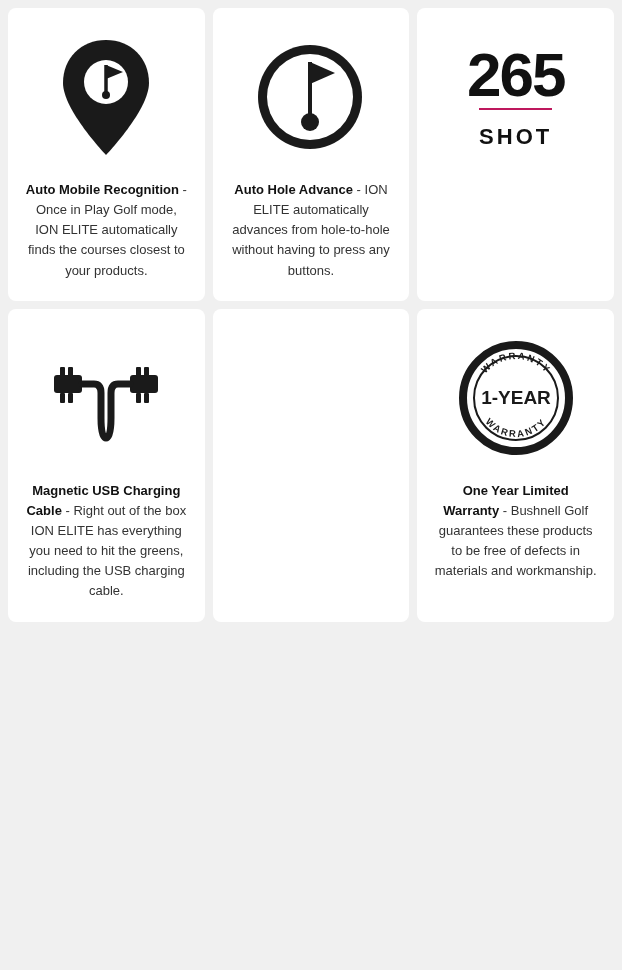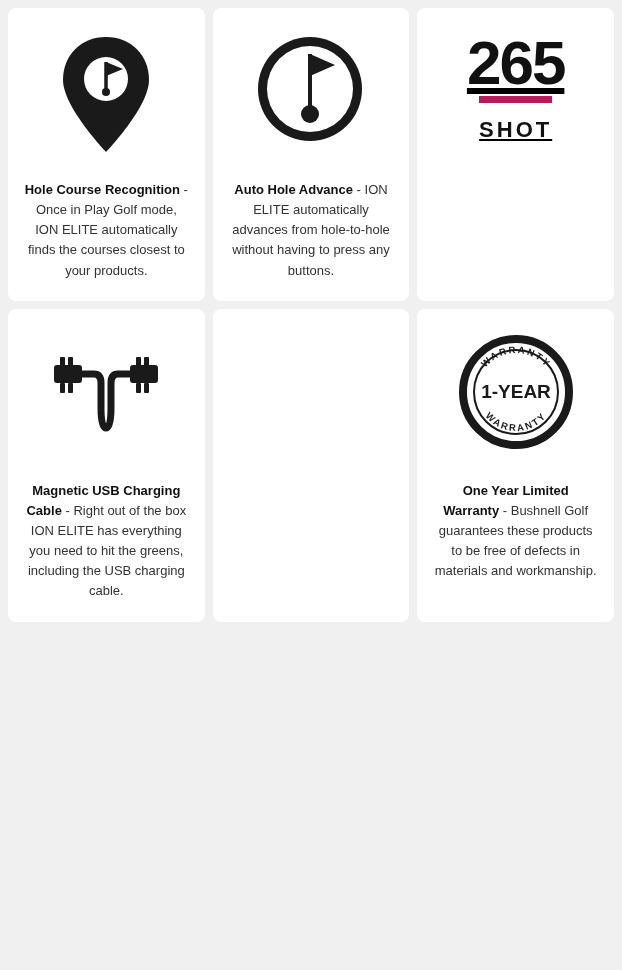--- a/index.html
+++ b/index.html
@@ -21,24 +21,23 @@
       padding: 24px 16px 20px;
       display: flex;
       flex-direction: column;
       align-items: center;
       text-align: center;
     }
     .icon-area {
       width: 130px;
       height: 130px;
       display: flex;
-      align-items: flex-start;
+      align-items: center;
       justify-content: center;
       margin-bottom: 18px;
-      text-decoration: underline;
     }
     .card-text {
       font-size: 13px;
       line-height: 1.55;
       color: #333;
     }
     .card-text strong {
       color: #111;
       font-weight: 700;
     }
@@ -53,21 +52,21 @@
       letter-spacing: -2px;
       color: #111;
       line-height: 1;
     }
     .shot-label {
       font-family: 'Arial Black', Arial, sans-serif;
       font-weight: 900;
       font-size: 22px;
       letter-spacing: 3px;
       color: #111;
-      border-top: 7px solid #be185d;
+      border-top: 2px solid #be185d;
       padding-top: 14px;
       margin-top: 2px;
     }
     .shot-container {
       display: flex;
       flex-direction: column;
       align-items: center;
     }
   </style>
 </head>
@@ -84,21 +83,21 @@
         <circle cx="55" cy="47" r="22" fill="white"></circle>
 
         <line x1="55" y1="30" x2="55" y2="58" stroke="#1a1a1a" stroke-width="3.5"></line>
 
         <path d="M55 30 L72 37 L55 44 Z" fill="#1a1a1a"></path>
 
         <circle cx="55" cy="60" r="4" fill="#1a1a1a"></circle>
       </svg>
     </div>
     <p class="card-text">
-      <strong>Hole Course Recognition</strong><span> - Once in Play Golf mode, ION ELITE automatically finds the courses closest to your products.</span>
+      <strong>Auto Mobile Recognition</strong><span> - Once in Play Golf mode, ION ELITE automatically finds the courses closest to your products.</span>
     </p>
   </div>
 
   <div class="card">
     <div class="icon-area">
       <svg width="115" height="115" viewBox="0 0 115 115">
 
         <circle cx="57" cy="57" r="52" fill="#1a1a1a"></circle>
 
         <circle cx="57" cy="57" r="43" fill="white"></circle>

